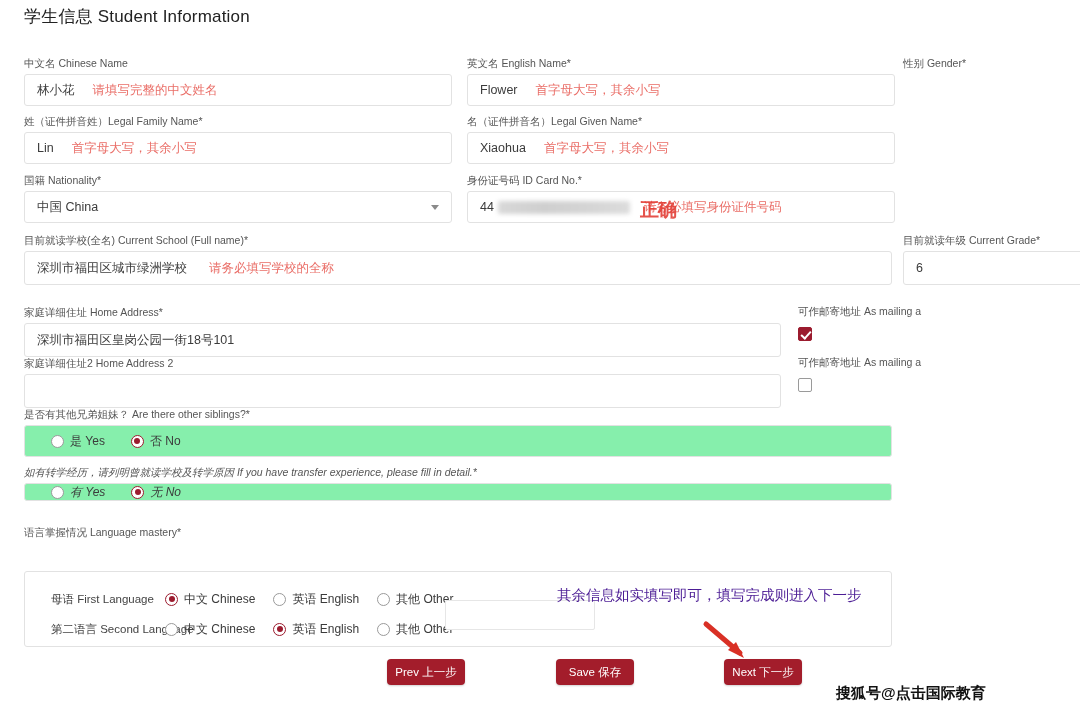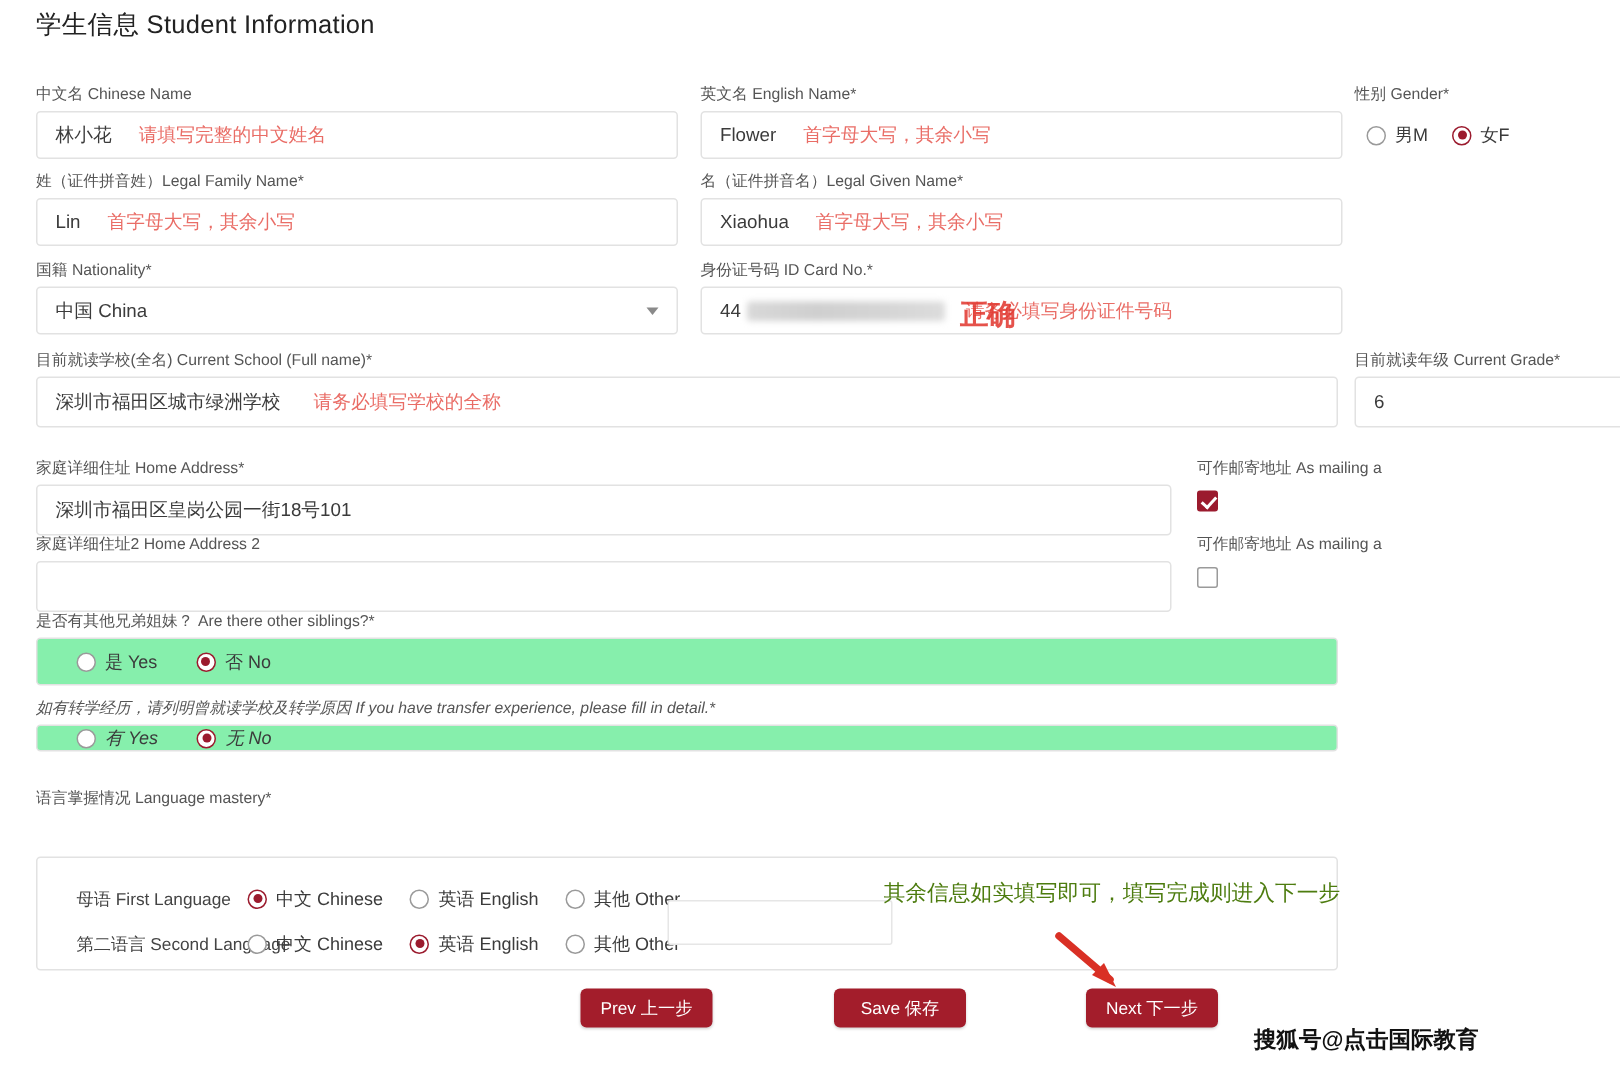--- a/index.html
+++ b/index.html
@@ -103,34 +103,34 @@
   }
   .lang-row{ display:flex;align-items:center;height:30px; }
   .lang-name{ width:140px;font-size:11.5px;color:#444;padding-left:26px;white-space:nowrap;}
   .lang-opts{ display:flex;align-items:center;gap:18px; }
   .lang-input{
     position:absolute; left:420px; top:28px; width:150px;height:30px;
     border:1px solid #e6e6e6;border-radius:2px;background:#fff;
   }
 
   .btn{
-    position:absolute; height:26px; width:88px;
+    position:absolute; height:26px; width:78px;
     background:#a31d2b;
     border:none;border-radius:4px;
     color:#fff; font-size:11.5px;
     display:flex;align-items:center;justify-content:center;
     white-space:nowrap; cursor:pointer;
     box-shadow:0 1px 2px rgba(0,0,0,.18);
     text-align:right;
   }
 
   .arrow{ position:absolute; left:700px; top:620px; width:56px;height:42px;}
   .big-note{
     position:absolute; left:557px; top:586px;
-    color:#4d7c0f; font-size:14.5px; white-space:nowrap;margin-left:32px;
+    color:#4c1d95; font-size:14.5px; white-space:nowrap;
   }
   .overlay-word{
     position:absolute;
     color:#e23b33; font-weight:bold;
     font-size:19px; letter-spacing:-1px;
     opacity:.88;
   }
   .watermark{
     position:absolute; left:836px; top:684px;
     font-size:15px; font-weight:bold; color:#111;
@@ -155,30 +155,20 @@
   <div class="field" style="left:467px; top:56px; width:428px;">
     <div class="flabel">英文名 English Name*</div>
     <div class="fbox">
       <span class="val">Flower</span>
       <span class="note">首字母大写，其余小写</span>
     </div>
   </div>
 
   <div class="field" style="left:903px; top:56px; width:170px;">
     <div class="flabel">性别 Gender*</div>
-    <div class="radio-row" style="height:32px;padding-left:8px;gap:16px;">
-      <label class="radio">
-        <span class="rd"></span>
-        <span>男M</span>
-      </label>
-      <label class="radio">
-        <span class="rd on"></span>
-        <span>女F</span>
-      </label>
-    </div>
   </div>
 
   <div class="field" style="left:24px; top:114px; width:428px;">
     <div class="flabel">姓（证件拼音姓）Legal Family Name*</div>
     <div class="fbox">
       <span class="val">Lin</span>
       <span class="note">首字母大写，其余小写</span>
     </div>
   </div>
 

